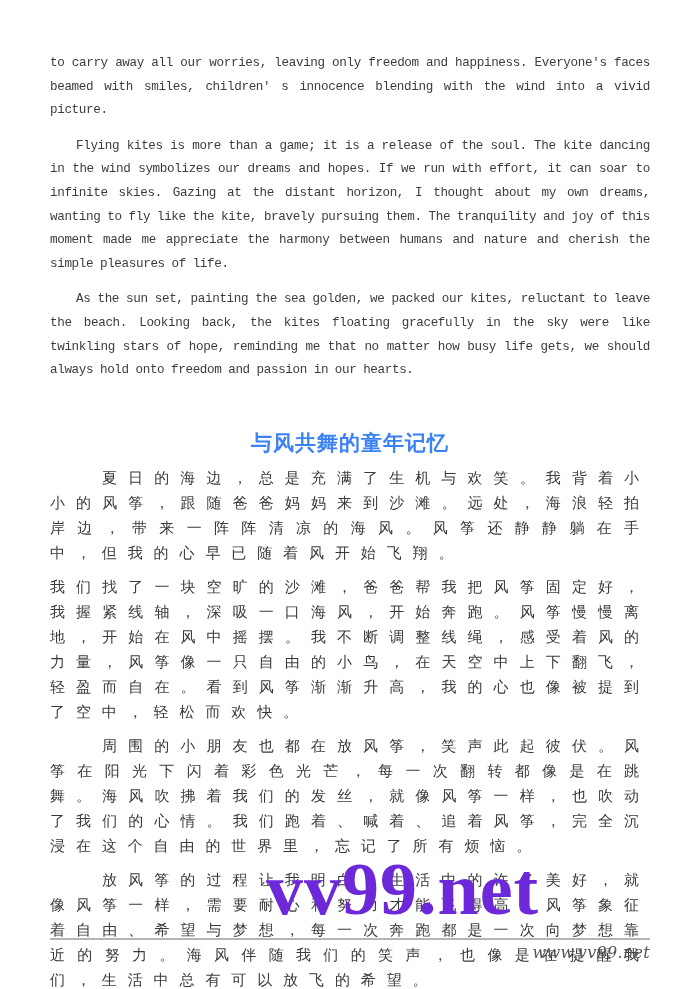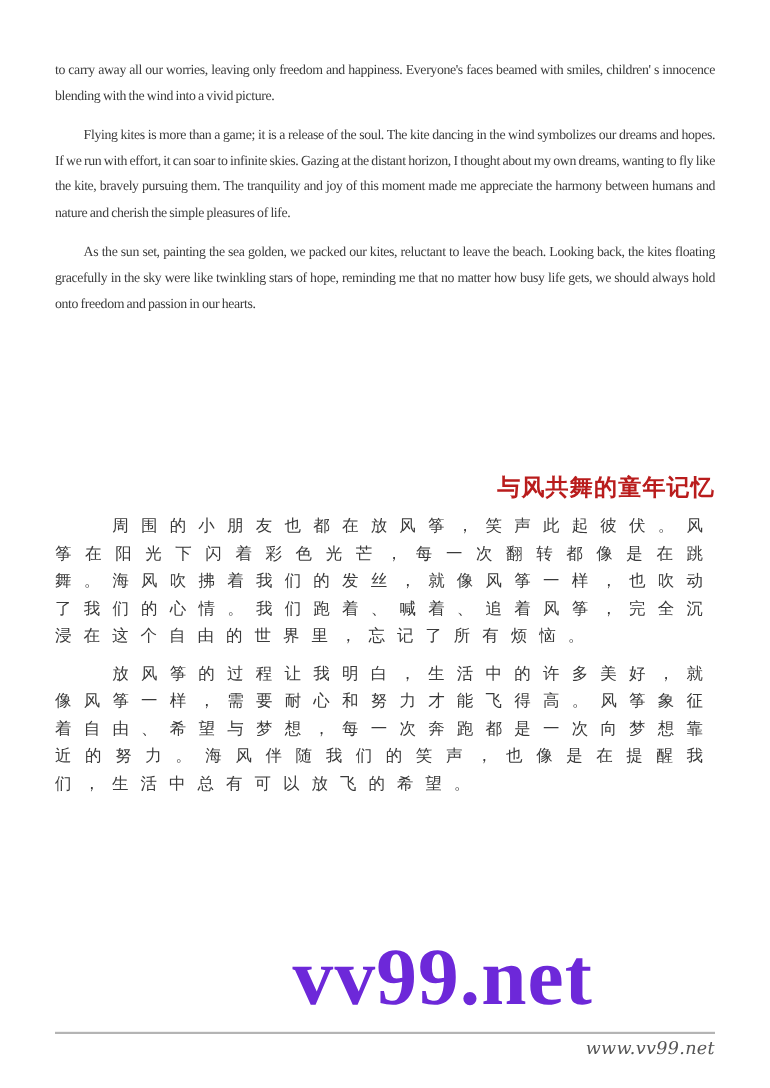--- a/index.html
+++ b/index.html
@@ -22,39 +22,39 @@
       top: 0;
     }
     .en-section {
       position: absolute;
       left: 0;
       top: 52px;
       width: 600px;
     }
     .en-para {
       margin: 0 0 12px 0;
-      font-family: Liberation Serif, serif;
+      font-family: Liberation Mono, monospace;
       font-size: 12.6px;
       line-height: 23.6px;
       text-align: justify;
       letter-spacing: -0.35px;
       word-spacing: -0.5px;
       color: #3c3c3c;
     }
     .en-para.indent { text-indent: 26px; }
     .zh-title {
       position: absolute;
       left: 0;
       top: 428px;
       width: 600px;
-      text-align: right;
+      text-align: center;
       font-family: "DejaVu Sans", "Liberation Sans", sans-serif;
       font-size: 21px;
       font-weight: bold;
-      color: #b91c1c;
+      color: #3b82f6;
       letter-spacing: 1px;
       margin: 0;
       line-height: 30px;
     }
     .zh-section {
       position: absolute;
       left: 0;
       top: 466px;
       width: 600px;
     }
@@ -106,20 +106,22 @@
 
   <div class="en-section">
     <p class="en-para">to carry away all our worries, leaving only freedom and happiness. Everyone's faces beamed with smiles, children' s innocence blending with the wind into a vivid picture.</p>
     <p class="en-para indent">Flying kites is more than a game; it is a release of the soul. The kite dancing in the wind symbolizes our dreams and hopes. If we run with effort, it can soar to infinite skies. Gazing at the distant horizon, I thought about my own dreams, wanting to fly like the kite, bravely pursuing them. The tranquility and joy of this moment made me appreciate the harmony between humans and nature and cherish the simple pleasures of life.</p>
     <p class="en-para indent">As the sun set, painting the sea golden, we packed our kites, reluctant to leave the beach. Looking back, the kites floating gracefully in the sky were like twinkling stars of hope, reminding me that no matter how busy life gets, we should always hold onto freedom and passion in our hearts.</p>
   </div>
 
   <h2 class="zh-title">与风共舞的童年记忆</h2>
 
   <div class="zh-section">
+    <p class="zh-para indent">夏日的海边，总是充满了生机与欢笑。我背着小小的风筝，跟随爸爸妈妈来到沙滩。远处，海浪轻拍岸边，带来一阵阵清凉的海风。风筝还静静躺在手中，但我的心早已随着风开始飞翔。</p>
+    <p class="zh-para">我们找了一块空旷的沙滩，爸爸帮我把风筝固定好，我握紧线轴，深吸一口海风，开始奔跑。风筝慢慢离地，开始在风中摇摆。我不断调整线绳，感受着风的力量，风筝像一只自由的小鸟，在天空中上下翻飞，轻盈而自在。看到风筝渐渐升高，我的心也像被提到了空中，轻松而欢快。</p>
     <p class="zh-para indent">周围的小朋友也都在放风筝，笑声此起彼伏。风筝在阳光下闪着彩色光芒，每一次翻转都像是在跳舞。海风吹拂着我们的发丝，就像风筝一样，也吹动了我们的心情。我们跑着、喊着、追着风筝，完全沉浸在这个自由的世界里，忘记了所有烦恼。</p>
     <p class="zh-para indent">放风筝的过程让我明白，生活中的许多美好，就像风筝一样，需要耐心和努力才能飞得高。风筝象征着自由、希望与梦想，每一次奔跑都是一次向梦想靠近的努力。海风伴随我们的笑声，也像是在提醒我们，生活中总有可以放飞的希望。</p>
 
   </div>
 </div>
 
 <div class="watermark">vv99.net</div>
 
 <div class="footer-rule"></div>
 <div class="footer-url">www.vv99.net</div>

